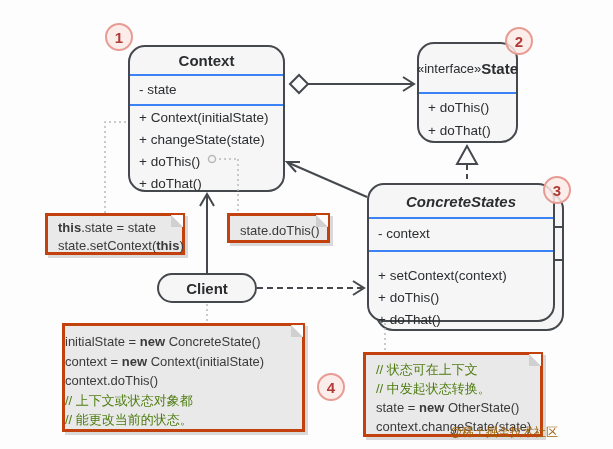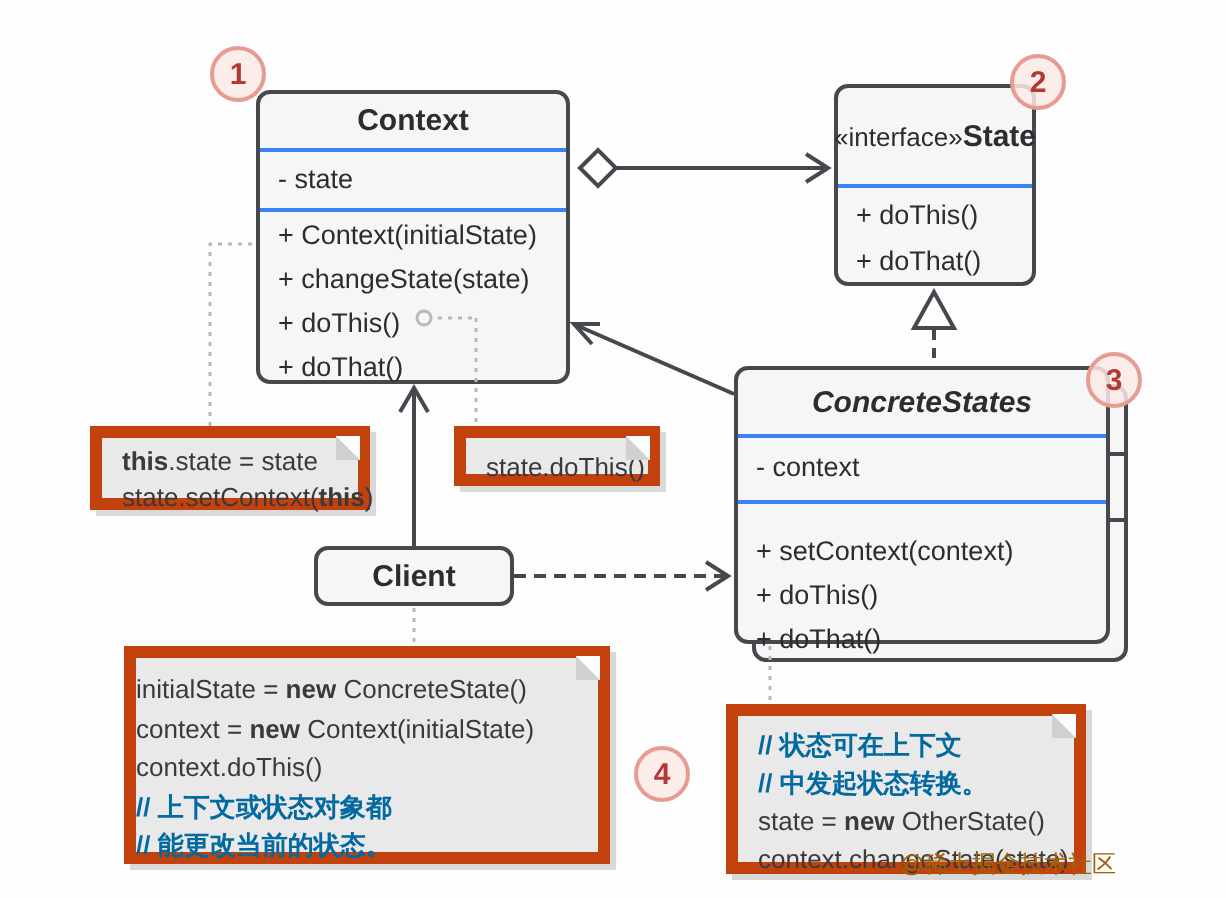--- a/index.html
+++ b/index.html
@@ -7,21 +7,21 @@
     width:613px;height:449px;position:relative;overflow:hidden;
     background:#fdfdfd;
     font-family:"Liberation Sans", sans-serif;
     color:#2b2d30;
   }
   .canvas{position:absolute;inset:0;}
 
   
   .uml-box{
     position:absolute;box-sizing:border-box;
-    background:#f6f6f6;border:2px solid #45484d;border-radius:7px;
+    background:#f6f6f6;border:2px solid #45484d;border-radius:17px;
     z-index:2;
   }
   .uml-title{
     font-weight:bold;font-size:15px;text-align:center;
     display:flex;align-items:center;justify-content:center;
   }
   .uml-stereotype{font-weight:normal;font-size:13px;}
   .uml-section{border-top:2px solid #3b82f6;box-sizing:border-box;}
   .uml-member{
     font-size:13.5px;line-height:22px;padding-left:9px;white-space:nowrap;
@@ -47,32 +47,32 @@
   .cs-shadow .s1{height:32px;}
   .cs-shadow .s2{height:33px;border-top:2px solid #45484d;box-sizing:border-box;}
   .cs-shadow .s3{height:72px;border-top:2px solid #45484d;box-sizing:border-box;}
 
   .client-box{left:157px;top:273px;width:100px;height:30px;}
   .client-box .uml-title{height:26px;}
 
   
   .note{
     position:absolute;box-sizing:border-box;z-index:2;
-    background:#e9e9e9;border:6px solid #c2410c;
+    background:#e9e9e9;border:3px solid #c2410c;
     box-shadow:3px 3px 0 rgba(150,150,150,0.35);
     font-size:13px;color:#3a3a3a;
   }
   .note::before{
     content:"";position:absolute;top:-1px;right:-1px;width:0;height:0;
     border-width:0 12px 12px 0;border-style:solid;
     border-color:#fdfdfd #fdfdfd #d0d0d0 #d0d0d0;
   }
   .note-line{white-space:nowrap;}
   .note-line .b{font-weight:bold;}
-  .note-line .dim{color:#0369a1;font-weight:bold;}
+  .note-line .dim{color:#4d7c0f;}
 
   .note-set-state{left:45px;top:213px;width:140px;height:42px;padding:3px 10px;}
   .note-set-state .note-line{line-height:18px;}
   .note-dothis{left:227px;top:213px;width:103px;height:30px;padding:5px 10px;}
   .note-dothis .note-line{line-height:19px;}
   .note-client-code{left:62px;top:323px;width:243px;height:109px;padding:6px 0;}
   .note-client-code .note-line{line-height:19.5px;}
   .note-transition{left:363px;top:352px;width:180px;height:85px;padding:5px 10px;}
   .note-transition .note-line{line-height:19px;}
 

